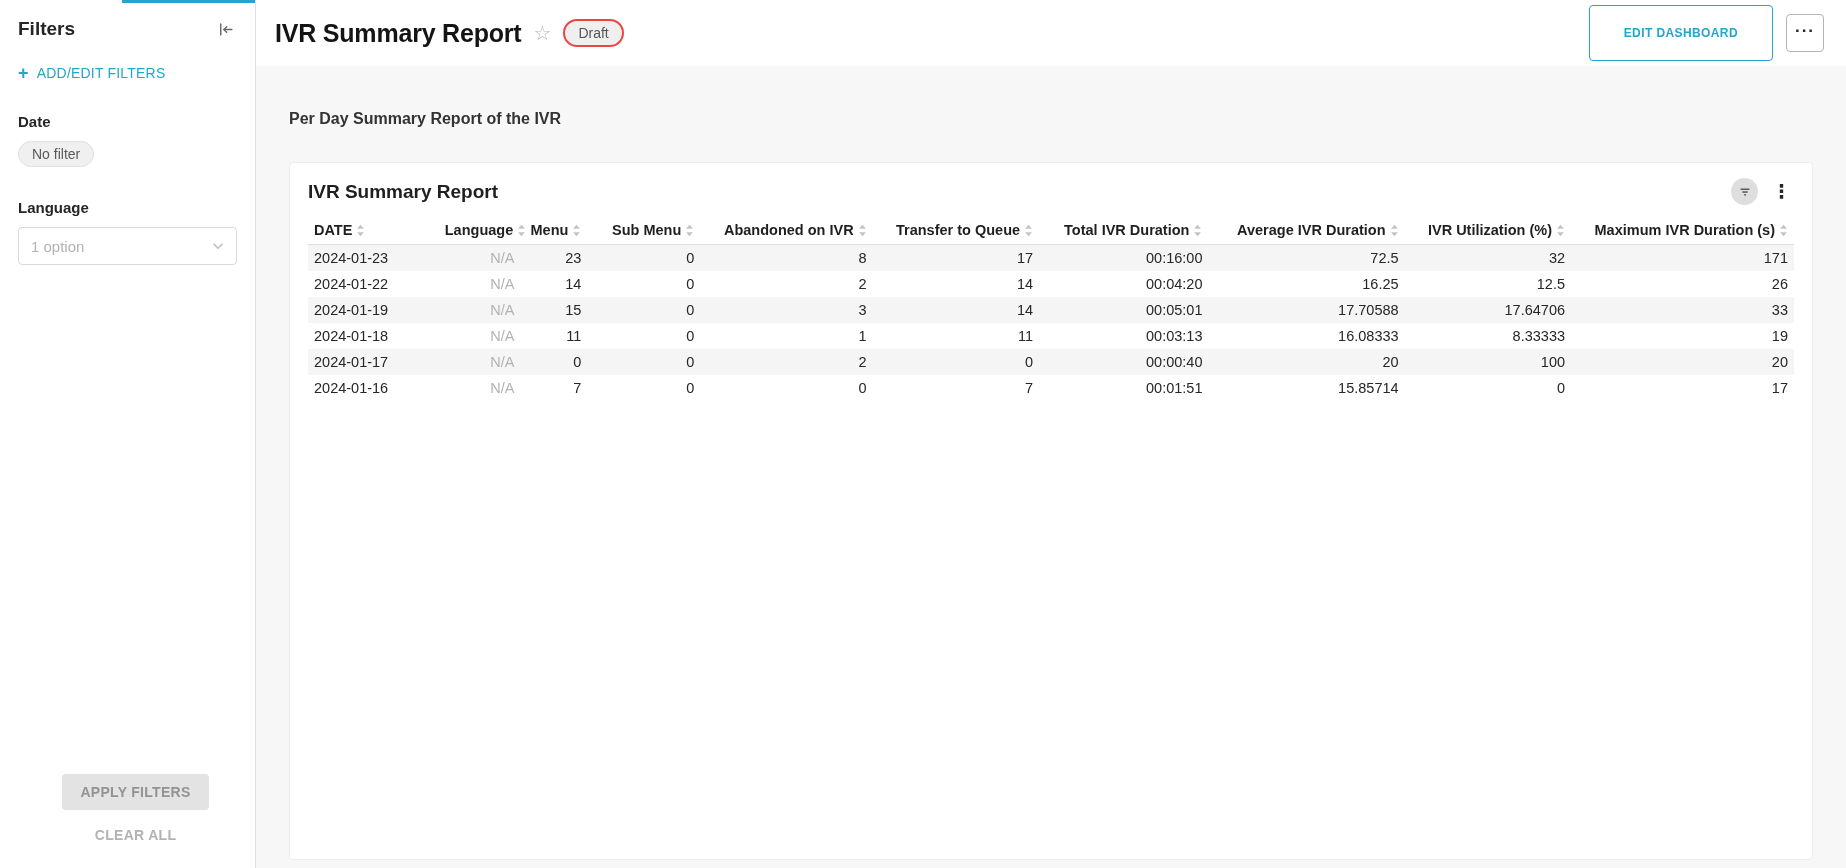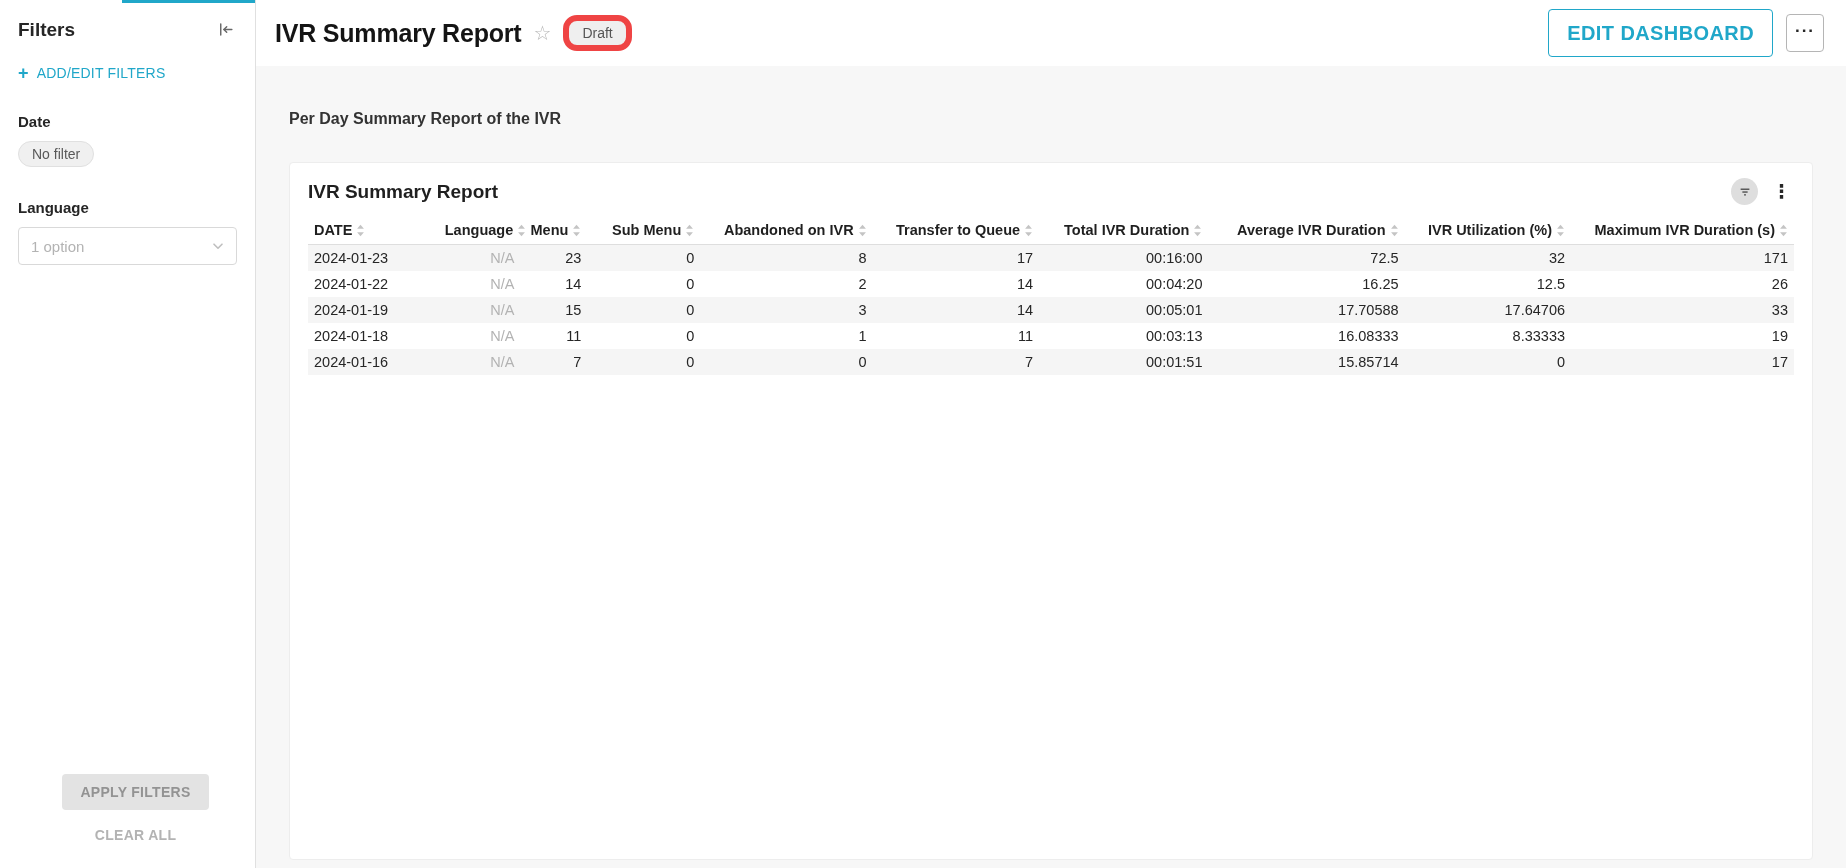--- a/index.html
+++ b/index.html
@@ -11,43 +11,43 @@
     background: #fff; color: #262626;
   }
   .app { display: flex; width: 100%; height: 100%; }
 
   
   .sidebar {
     width: 256px; min-width: 256px; position: relative;
     background: #fff; border-right: 1px solid #e0e0e0;
   }
   .sidebar-accent { position: absolute; top: 0; left: 48%; right: 0; height: 3px; background: var(--accent); }
-  .sidebar-header { display: flex; align-items: center; justify-content: space-between; padding: 18px 18px 0 18px; }
+  .sidebar-header { display: flex; align-items: flex-start; justify-content: space-between; padding: 18px 18px 0 18px; }
   .sidebar-header h2 { margin: 0; font-size: 19px; font-weight: 600; color: #262626; }
   .collapse-btn { background: none; border: none; padding: 2px; cursor: pointer; display: flex; align-items: center; }
   .add-filters { display: flex; align-items: center; gap: 8px; padding: 24px 18px 0 18px; color: var(--accent); font-size: 14px; font-weight: 500; letter-spacing: 0.2px; cursor: pointer; }
   .plus { font-size: 18px; font-weight: 600; line-height: 14px; }
   .filter-section { padding: 0 18px; margin-top: 32px; }
   .filter-label { font-size: 15px; font-weight: 600; color: #262626; margin-bottom: 11px; }
   .chip { display: inline-block; background: #f0f0f0; border: 1px solid #e0e0e0; border-radius: 14px; padding: 4px 13px; font-size: 14px; color: #595959; cursor: pointer; }
   .select { height: 38px; border: 1px solid #d9d9d9; border-radius: 4px; background: #fff; display: flex; align-items: center; justify-content: space-between; padding: 0 12px; cursor: pointer; }
   .select-value { font-size: 15px; color: #b3b3b3; }
   .sidebar-footer { position: absolute; left: 16px; right: 0; bottom: 0; display: flex; flex-direction: column; align-items: center; padding-bottom: 24px; }
   .apply-btn { background: #e3e3e3; color: #939393; border: none; border-radius: 4px; font-size: 14px; font-weight: 600; letter-spacing: 0.3px; padding: 10px 18px; margin-bottom: 16px; cursor: not-allowed; font-family: inherit; }
   .clear-btn { background: none; border: none; color: #b3b3b3; font-size: 14px; font-weight: 600; letter-spacing: 0.3px; cursor: pointer; font-family: inherit; }
 
   
   .main { flex: 1; min-width: 0; display: flex; flex-direction: column; }
   .topbar { height: 66px; min-height: 66px; background: #fff; display: flex; align-items: center; justify-content: space-between; padding: 0 22px 0 19px; }
   .title-group { display: flex; align-items: center; gap: 12px; }
   .title-group h1 { margin: 0; font-size: 25px; font-weight: 600; color: #141414; letter-spacing: -0.2px; }
   .star { font-size: 20px; color: #b8b8b8; cursor: pointer; line-height: 1; }
-  .badge { background: #efefef; border: 6px solid #ef4444; border-radius: 14px; padding: 4px 13px; font-size: 14px; color: #555; }
+  .badge { background: #efefef; border: 2px solid #ef4444; border-radius: 14px; padding: 4px 13px; font-size: 14px; color: #555; }
   .actions { display: flex; align-items: center; gap: 13px; }
-  .edit-btn { height: 48px; padding: 0 18px; background: #fff; border: 1px solid var(--accent); color: var(--accent); border-radius: 4px; font-size: 20px; font-weight: 600; letter-spacing: 0.4px; cursor: pointer; font-family: inherit; }
+  .edit-btn { height: 56px; padding: 0 34px; background: #fff; border: 1px solid var(--accent); color: var(--accent); border-radius: 4px; font-size: 12px; font-weight: 600; letter-spacing: 0.4px; cursor: pointer; font-family: inherit; }
   .more-btn { width: 38px; height: 38px; background: #fff; border: 1px solid #b5b5b5; border-radius: 4px; cursor: pointer; display: flex; align-items: center; justify-content: center; font-size: 17px; font-weight: 700; color: #262626; letter-spacing: 1px; padding: 0 0 4px 0; font-family: inherit; }
 
   .content { flex: 1; min-height: 0; background: #f7f7f7; padding: 0 33px; display: flex; flex-direction: column; overflow: hidden; }
   .markdown { margin-top: 44px; font-size: 16px; font-weight: 600; color: #333; }
   .card { margin-top: 34px; margin-bottom: 8px; flex: 1; background: #fff; border: 1px solid #ededed; border-radius: 4px; padding: 15px 18px; display: flex; flex-direction: column; overflow: hidden; }
   .card-header { display: flex; align-items: center; justify-content: space-between; }
   .card-header h3 { margin: 0; font-size: 19px; font-weight: 600; color: #1f1f1f; }
   .card-actions { display: flex; align-items: center; gap: 11px; }
   .filter-badge { width: 27px; height: 27px; border-radius: 50%; background: #dedede; display: flex; align-items: center; justify-content: center; cursor: pointer; }
   .kebab { font-size: 19px; font-weight: 700; color: #262626; cursor: pointer; padding: 0 3px; line-height: 1; }
@@ -297,20 +297,32 @@
                 <td class="right">11</td>
                 <td class="right">0</td>
                 <td class="right">1</td>
                 <td class="right">11</td>
                 <td class="right">00:03:13</td>
                 <td class="right">16.08333</td>
                 <td class="right">8.33333</td>
                 <td class="right">19</td>
               </tr>
               <tr>
+                <td class="left">2024-01-17</td>
+                <td class="right na">N/A</td>
+                <td class="right">0</td>
+                <td class="right">0</td>
+                <td class="right">2</td>
+                <td class="right">0</td>
+                <td class="right">00:00:40</td>
+                <td class="right">20</td>
+                <td class="right">100</td>
+                <td class="right">20</td>
+              </tr>
+              <tr>
                 <td class="left">2024-01-16</td>
                 <td class="right na">N/A</td>
                 <td class="right">7</td>
                 <td class="right">0</td>
                 <td class="right">0</td>
                 <td class="right">7</td>
                 <td class="right">00:01:51</td>
                 <td class="right">15.85714</td>
                 <td class="right">0</td>
                 <td class="right">17</td>

